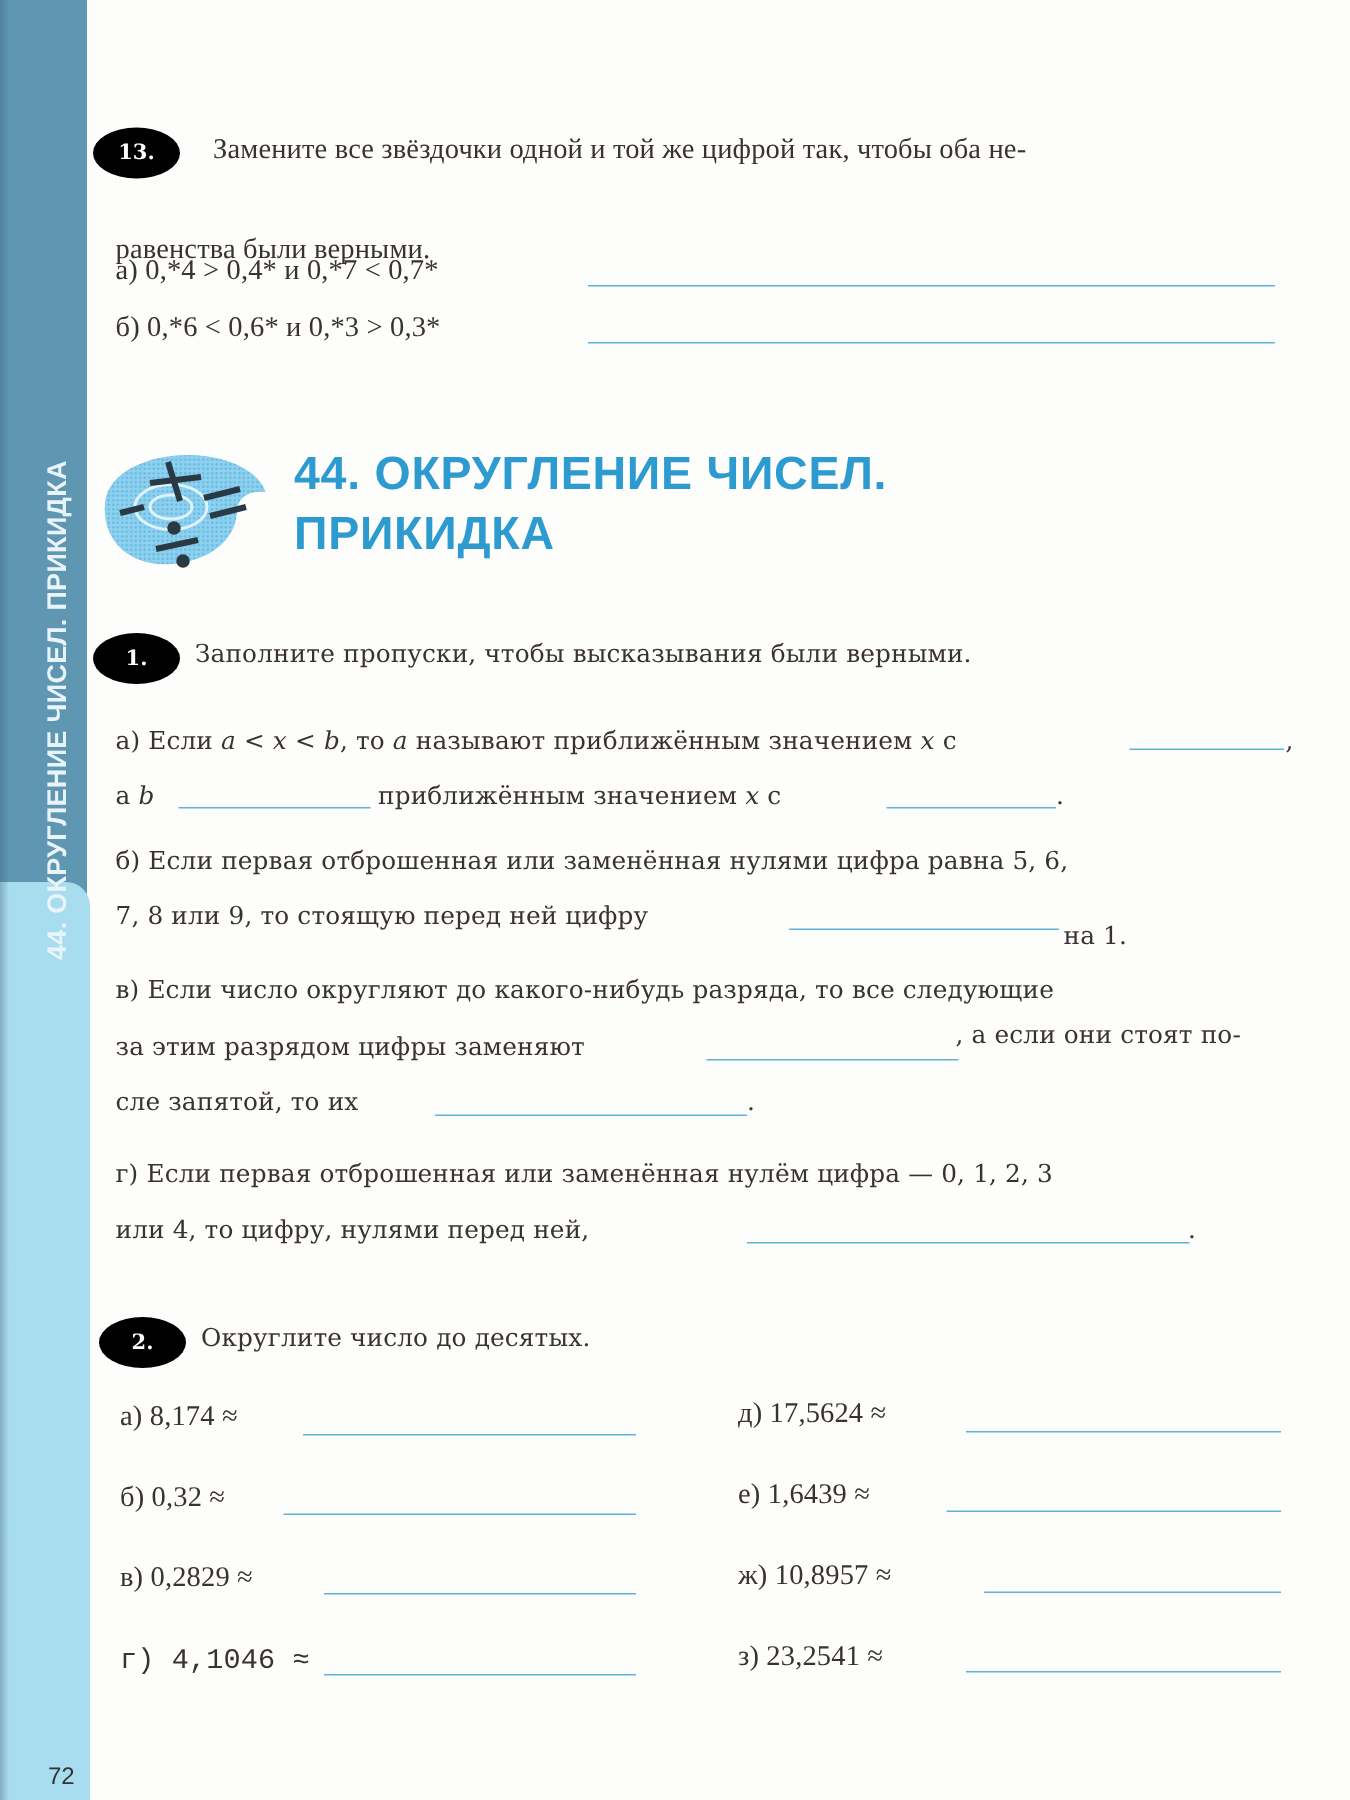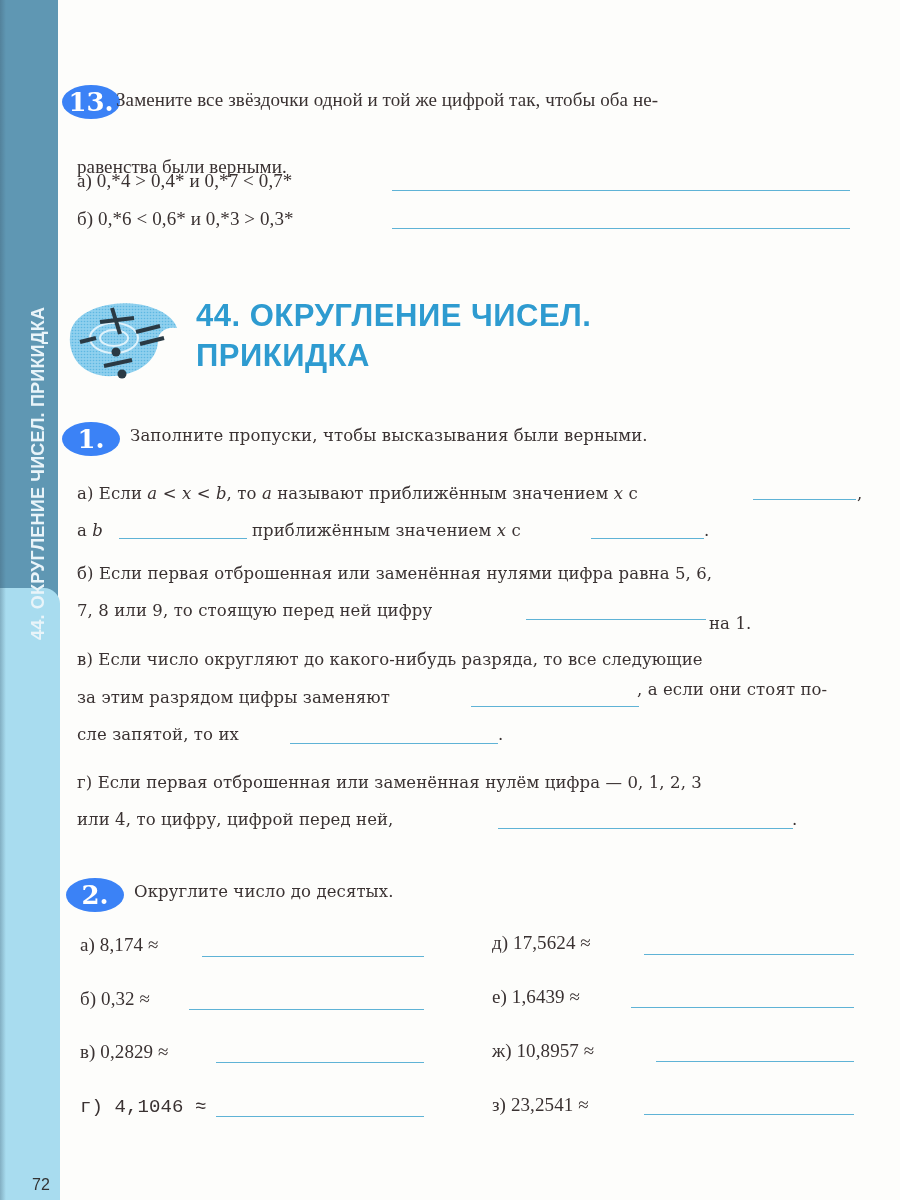--- a/index.html
+++ b/index.html
@@ -2,39 +2,39 @@
 <html><head>
 <meta charset="utf-8">
 <style>
   html, body { margin:0; padding:0; }
   body { width:900px; height:1200px; position:relative; overflow:hidden; background:#fdfdfb; font-family:"DejaVu Serif", serif; color:#3a3232; }
   .sidebar-dark { position:absolute; left:0; top:0; width:58px; height:610px; background:#5f97b3; }
   .sidebar-light { position:absolute; left:0; top:588px; width:60px; height:612px; background:#a8dcef; border-top-right-radius:16px; }
   .sidebar-shadow { position:absolute; left:0; top:0; width:6px; height:1200px; background:linear-gradient(to right, rgba(60,90,110,0.35), rgba(0,0,0,0)); }
   .vtext { position:absolute; left:28px; top:640px; transform-origin:0 0; transform:rotate(-90deg); white-space:nowrap; font-family:"Liberation Sans", sans-serif; font-weight:bold; font-size:18px; color:#e9f4f9; letter-spacing:0.2px; }
   .page-num { position:absolute; left:32px; top:1176px; font-family:"Liberation Sans", sans-serif; font-size:16px; color:#333; }
-  .badge { position:absolute; width:58px; height:34px; border-radius:50%; background:#3b82f6; color:#fff; font-family:"DejaVu Serif", serif; font-weight:bold; font-size:26px; display:flex; align-items:center; justify-content:center; }
+  .badge { position:absolute; width:58px; height:34px; border-radius:50%; background:#000000; color:#fff; font-family:"DejaVu Serif", serif; font-weight:bold; font-size:14px; display:flex; align-items:center; justify-content:center; }
   .line { position:absolute; font-family:"Liberation Serif", serif; font-size:19px; color:#3a3232; white-space:nowrap; letter-spacing:0.1px; }
   .bold { font-family:"DejaVu Serif", serif; font-size:16.5px; }
   .blank { display:inline-block; border-bottom:1.5px solid #5fb3d6; vertical-align:baseline; height:1px; margin:0 4px; }
   .title { position:absolute; left:196px; font-family:"Liberation Sans", sans-serif; font-weight:bold; font-size:31px; color:#2e9bd0; letter-spacing:0.5px; }
   .it { font-style:italic; }
   .num { font-family:"Liberation Serif", serif; font-size:19px; }
 </style>
 </head>
 <body>
 
 <div class="sidebar-dark"></div>
 <div class="sidebar-light"></div>
 <div class="sidebar-shadow"></div>
 <div class="vtext">44. ОКРУГЛЕНИЕ ЧИСЕЛ. ПРИКИДКА</div>
 <div class="page-num">72</div>
 
 <div class="badge" style="left:62px; top:85px;">13.</div>
-<div class="line" style="left:116px; top:89px;">Замените все звёздочки одной и той же цифрой так, чтобы оба не-</div>
+<div class="line" style="left:142px; top:89px;">Замените все звёздочки одной и той же цифрой так, чтобы оба не-</div>
 <div class="line" style="left:77px; top:117px;margin-top:39px;">равенства были верными.</div>
 
 <div class="line" style="left:77px; top:170px;">
   <span>а)</span>
   <span>0,*4 &gt; 0,4* и 0,*7 &lt; 0,7*</span>
 </div>
 <div class="blank" style="position:absolute; left:388px; top:189px; width:458px;"></div>
 
 <div class="line" style="left:77px; top:208px;">
   <span>б)</span>
@@ -92,21 +92,21 @@
 
 <div class="line bold" style="left:77px; top:650px;">в) Если число округляют до какого-нибудь разряда, то все следующие</div>
 <div class="line bold" style="left:77px; top:688px;">за этим разрядом цифры заменяют</div>
 <div class="blank" style="position:absolute; left:467px; top:705px; width:168px;"></div>
 <div class="line bold" style="left:637px; top:680px;">, а если они стоят по-</div>
 <div class="line bold" style="left:77px; top:725px;">сле запятой, то их</div>
 <div class="blank" style="position:absolute; left:286px; top:742px; width:208px;"></div>
 <div class="line bold" style="left:498px; top:725px;">.</div>
 
 <div class="line bold" style="left:77px; top:773px;">г) Если первая отброшенная или заменённая нулём цифра — 0, 1, 2, 3</div>
-<div class="line bold" style="left:77px; top:810px;">или 4, то цифру, цифрой перед ней,</div>
+<div class="line bold" style="left:77px; top:810px;">или 4, то цифру, нулями перед ней,</div>
 <div class="blank" style="position:absolute; left:494px; top:827px; width:295px;"></div>
 <div class="line bold" style="left:792px; top:810px;">.</div>
 
 <div class="badge" style="left:66px; top:878px;">2.</div>
 <div class="line bold" style="left:134px; top:882px;">Округлите число до десятых.</div>
 
 <div class="line num" style="left:80px; top:934px;">
   <span>а)</span>
   <span>8,174 ≈</span>
 </div>

